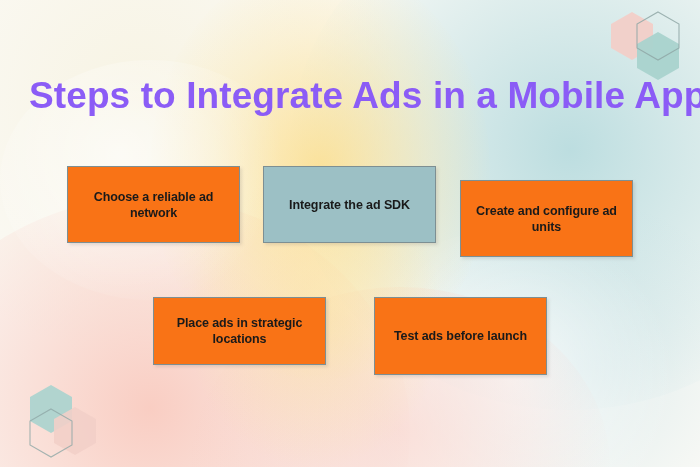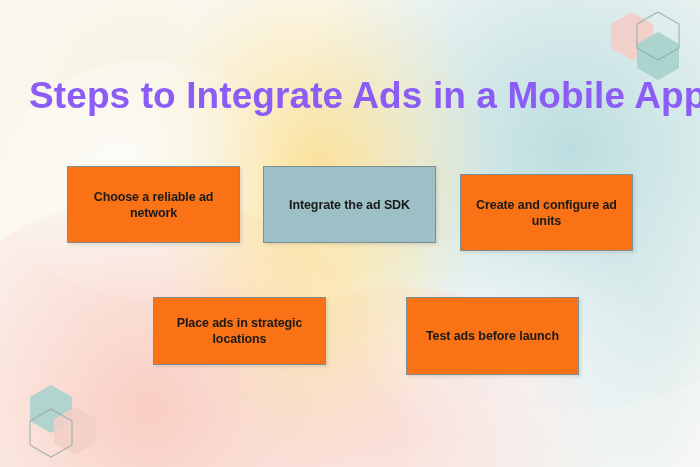--- a/index.html
+++ b/index.html
@@ -83,23 +83,23 @@
     font-size:12.5px;
     line-height:16px;
     color:#1a1a1a;
     letter-spacing:-0.1px;
   }
   .salmon{background:#f97316;}
   .teal{background:#9cc0c5;text-align:center;}
 
   #box-1{left:67px;  top:166px; width:173px; height:77px;}
   #box-2{left:263px; top:166px; width:173px; height:77px;}
-  #box-3{left:460px; top:174px; width:173px; height:77px;}
+  #box-3{left:460px; top:180px; width:173px; height:77px;}
   #box-4{left:153px; top:297px; width:173px; height:68px;}
-  #box-5{left:374px; top:297px; width:173px; height:78px;margin-left:32px;}
+  #box-5{left:374px; top:297px; width:173px; height:78px;}
 </style>
 </head>
 <body>
 
 <div id="canvas">
 
   <div class="bg">
     <div class="blob blob-cream"></div>
     <div class="blob blob-teal"></div>
     <div class="blob blob-teal2"></div>

